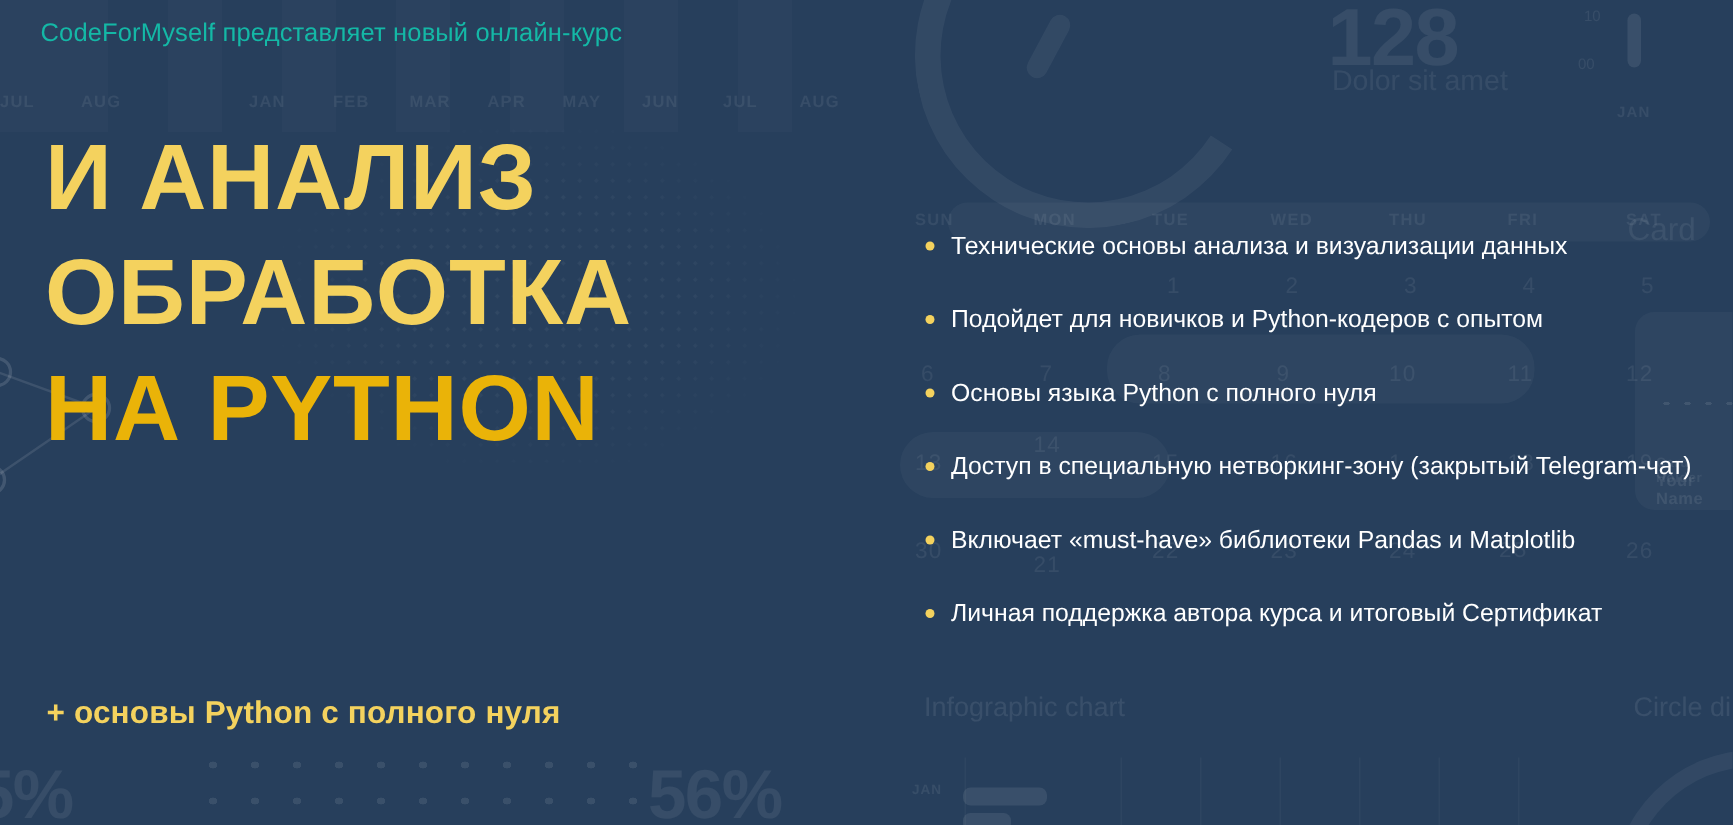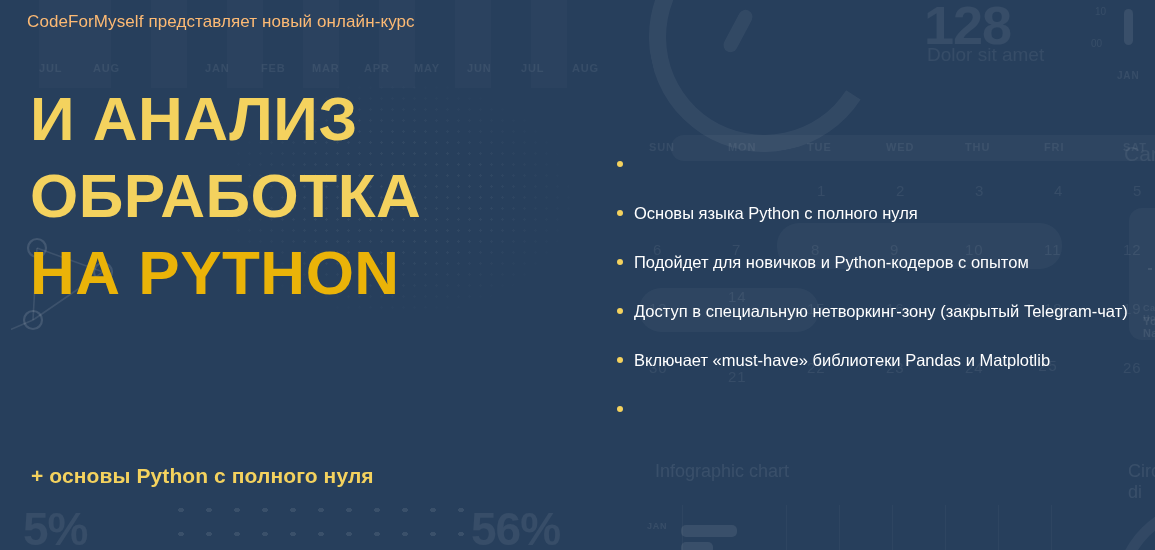--- a/index.html
+++ b/index.html
@@ -5,21 +5,21 @@
   * { margin:0; padding:0; box-sizing:border-box; }
   html, body { width:1155px; height:550px; overflow:hidden; }
   body {
     background:#273f5c;
     font-family:"Liberation Sans", sans-serif;
     position:relative;
   }
   .stage { position:absolute; inset:0; overflow:hidden; }
 
   
-  .bg { position:absolute; inset:0; pointer-events:none;margin-left:39px; }
+  .bg { position:absolute; inset:0; pointer-events:none; }
 
   .bg-col {
     position:absolute; top:0; width:36px; height:88px;
     background:rgba(255,255,255,0.018);
   }
 
   .dotmap {
     position:absolute; left:150px; top:60px; width:430px; height:300px;
     opacity:.55;
     background-image:radial-gradient(rgba(255,255,255,0.085) 1.3px, transparent 1.4px);
@@ -115,21 +115,21 @@
     color:rgba(255,255,255,0.075); letter-spacing:-1px;
   }
   .pct-l { left:-16px; top:502px; }
   .pct-r { left:432px; top:502px; }
 
   
   .content { position:absolute; inset:0; }
 
   .eyebrow {
     position:absolute; left:27px; top:12px;
-    font-size:17px; color:#fdba74; letter-spacing:.1px;
+    font-size:17px; color:#14b8a6; letter-spacing:.1px;
   }
 
   .headline { position:absolute; left:30px; top:80px; width:560px; }
   .hl-line {
     font-size:62px; line-height:77px; font-weight:700;
     color:#f4d25e; letter-spacing:.5px; white-space:nowrap;
   }
   .hl-line.white { color:#eab308; }
 
   .tagline {
@@ -286,36 +286,38 @@
       <div class="hl-line">И АНАЛИЗ</div>
       <div class="hl-line">ОБРАБОТКА</div>
       <div class="hl-line white">НА PYTHON</div>
     </div>
 
     <div class="tagline">+ основы Python с полного нуля</div>
 
     <div class="bullets">
       <div class="bullet">
         <span class="dot"></span>
+        <span>Технические основы анализа и визуализации данных</span>
+      </div>
+      <div class="bullet">
+        <span class="dot"></span>
+        <span>Подойдет для новичков и Python-кодеров с опытом</span>
       </div>
       <div class="bullet">
         <span class="dot"></span>
         <span>Основы языка Python с полного нуля</span>
       </div>
       <div class="bullet">
         <span class="dot"></span>
-        <span>Подойдет для новичков и Python-кодеров с опытом</span>
-      </div>
-      <div class="bullet">
-        <span class="dot"></span>
         <span>Доступ в специальную нетворкинг-зону (закрытый Telegram-чат)</span>
       </div>
       <div class="bullet">
         <span class="dot"></span>
         <span>Включает «must-have» библиотеки Pandas и Matplotlib</span>
       </div>
       <div class="bullet">
         <span class="dot"></span>
+        <span>Личная поддержка автора курса и итоговый Сертификат</span>
       </div>
     </div>
 
   </div>
 </div>
 
 </body></html>

